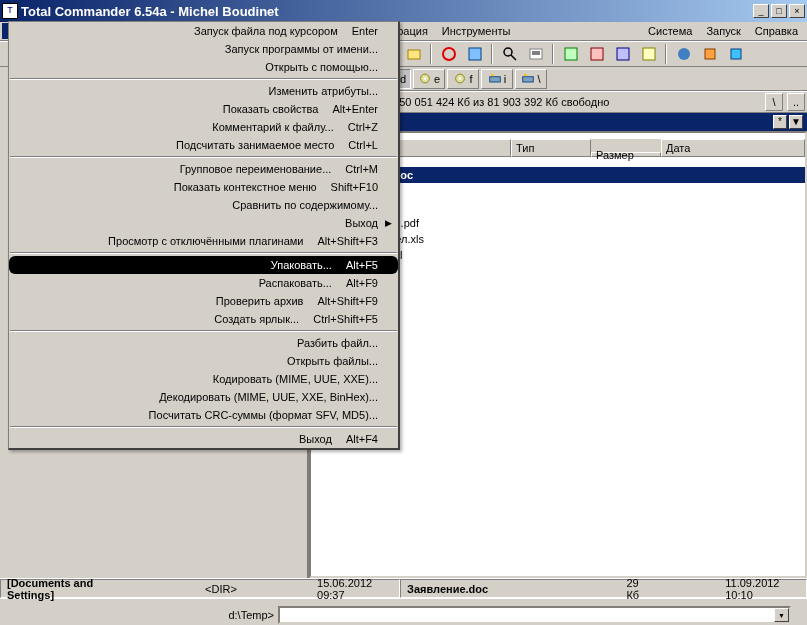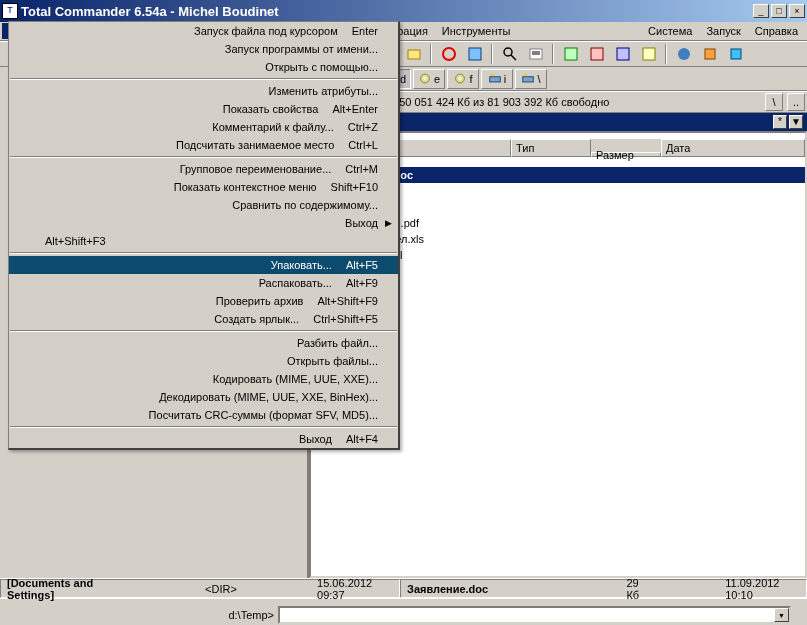--- a/index.html
+++ b/index.html
@@ -19,21 +19,21 @@
 .toolbar .tbtn { width: 23px; height: 22px; border: 1px solid #d4d0c8; display: flex; align-items: center; justify-content: center; cursor: pointer; }
 .toolbar .sep { width: 2px; height: 20px; border-left: 1px solid #808080; border-right: 1px solid #fff; margin: 0 2px; }
 .toolbar .hidden-lead { width: 397px; }
 
 .workarea { display: flex; height: calc(100% - 22px - 19px - 26px - 20px - 22px - 5px); background: #d4d0c8; }
 
 .left-panel { width: 400px; position: relative; }
 
 .dropdown-menu { position: absolute; left: 8px; top: -46px; width: 392px; background: #d4d0c8; border: 1px solid #808080; border-right: 2px solid #404040; border-bottom: 2px solid #404040; box-shadow: 2px 2px 3px rgba(0,0,0,0.3); z-index: 10; }
 .dropdown-menu .mrow { display: flex; align-items: center; height: 18px; padding: 0 20px 0 22px; cursor: pointer; white-space: nowrap; text-align: right; }
-.dropdown-menu .mrow.highlight { background: #0c4a6e; color: #fff; }
+.dropdown-menu .mrow.highlight { background: #000000; color: #fff; border-radius: 6px; }
 .dropdown-menu .mrow .label { flex: 1; }
 .dropdown-menu .mrow .shortcut { margin-left: 14px; }
 .dropdown-menu .mrow .arrow { position: absolute; right: 6px; font-size: 9px; }
 .dropdown-menu .msep { height: 2px; border-top: 1px solid #808080; border-bottom: 1px solid #fff; margin: 2px 1px; }
 
 .right-panel { flex: 1; display: flex; flex-direction: column; border-left: 2px inset #d4d0c8; }
 
 .drivebar { height: 24px; background: #d4d0c8; display: flex; align-items: center; padding: 2px; gap: 2px; border-bottom: 1px solid #808080; }
 .drivebtn { width: 32px; height: 20px; border: 1px solid; border-color: #fff #808080 #808080 #fff; display: flex; align-items: center; justify-content: center; gap: 2px; cursor: pointer; background: #d4d0c8; font-size: 10px; }
 .drivebtn.active { border-color: #808080 #fff #fff #808080; background: #c0c0c0; }
@@ -210,20 +210,21 @@
           <span class="shortcut">Shift+F10</span>
         </div>
         <div class="mrow">
           <span class="label">Сравнить по содержимому...</span>
         </div>
         <div class="mrow">
           <span class="label">Выход</span>
           <span class="arrow">▶</span>
         </div>
         <div class="mrow">
+          <span class="label">Просмотр с отключёнными плагинами</span>
           <span class="shortcut">Alt+Shift+F3</span>
         </div>
         <div class="msep"></div>
         <div class="mrow highlight">
           <span class="label">Упаковать...</span>
           <span class="shortcut">Alt+F5</span>
         </div>
         <div class="mrow">
           <span class="label">Распаковать...</span>
           <span class="shortcut">Alt+F9</span>

